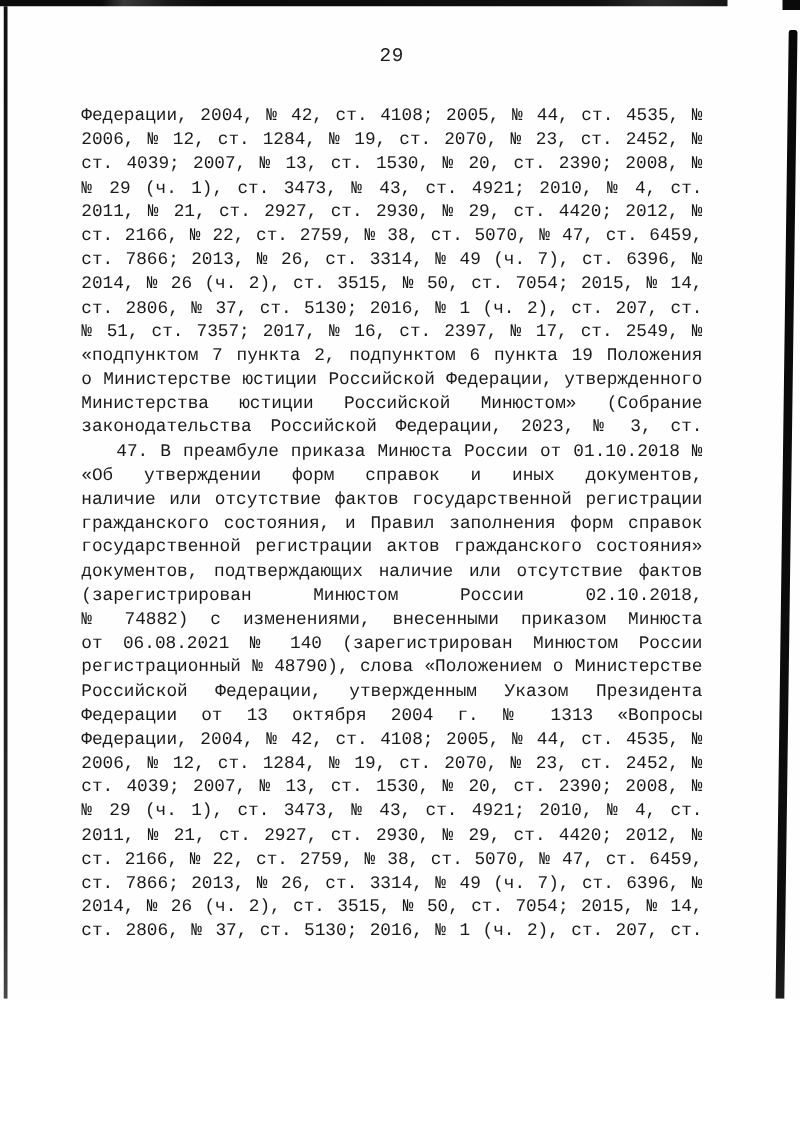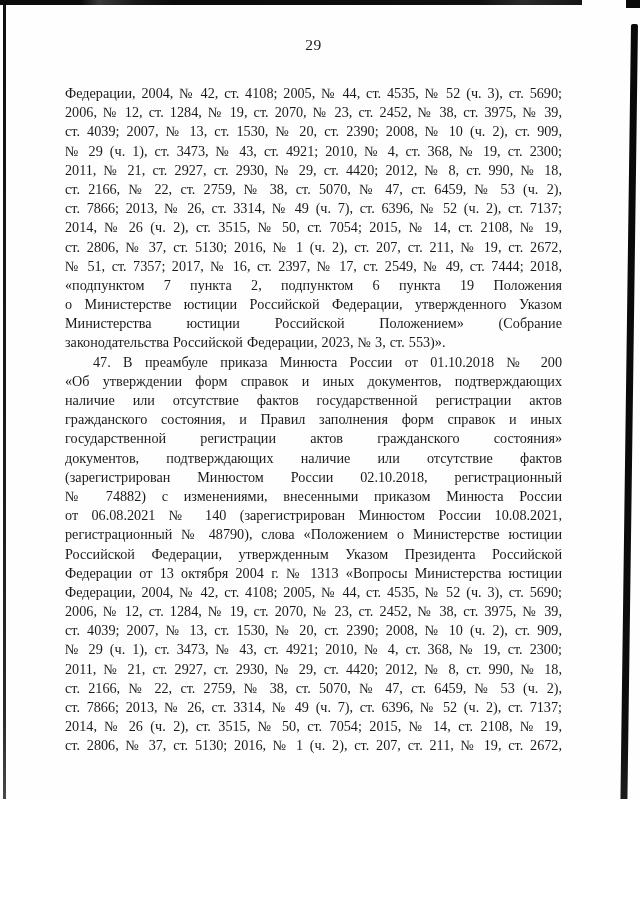--- a/index.html
+++ b/index.html
@@ -6,21 +6,21 @@
     margin: 0;
     padding: 0;
     background: #ffffff;
   }
   .page {
     position: relative;
     width: 640px;
     height: 799px;
     background: #fefefe;
     overflow: hidden;
-    font-family: Liberation Serif, serif;
+    font-family: Liberation Mono, monospace;
     color: #1a1a1a;
   }
 
   
   .scan-top {
     position: absolute;
     left: 0; top: 0;
     width: 582px; height: 5px;
     background: linear-gradient(to right, #0c0c0c 0%, #0c0c0c 14%, #3a3a3a 17%, #1a1a1a 23%, #0c0c0c 30%, #101010 82%, #2b2b2b 90%, #161616 100%);
   }
@@ -116,21 +116,21 @@
       <div class="line">ст. 4039; 2007, № 13, ст. 1530, № 20, ст. 2390; 2008, № 10 (ч. 2), ст. 909,</div>
       <div class="line">№ 29 (ч. 1), ст. 3473, № 43, ст. 4921; 2010, № 4, ст. 368, № 19, ст. 2300;</div>
       <div class="line">2011, № 21, ст. 2927, ст. 2930, № 29, ст. 4420; 2012, № 8, ст. 990, № 18,</div>
       <div class="line">ст. 2166, № 22, ст. 2759, № 38, ст. 5070, № 47, ст. 6459, № 53 (ч. 2),</div>
       <div class="line">ст. 7866; 2013, № 26, ст. 3314, № 49 (ч. 7), ст. 6396, № 52 (ч. 2), ст. 7137;</div>
       <div class="line">2014, № 26 (ч. 2), ст. 3515, № 50, ст. 7054; 2015, № 14, ст. 2108, № 19,</div>
       <div class="line">ст. 2806, № 37, ст. 5130; 2016, № 1 (ч. 2), ст. 207, ст. 211, № 19, ст. 2672,</div>
       <div class="line">№ 51, ст. 7357; 2017, № 16, ст. 2397, № 17, ст. 2549, № 49, ст. 7444; 2018,</div>
       <div class="line">«подпунктом 7 пункта 2, подпунктом 6 пункта 19 Положения</div>
       <div class="line">о Министерстве юстиции Российской Федерации, утвержденного Указом</div>
-      <div class="line">Министерства юстиции Российской Положением» (Собрание</div>
+      <div class="line">Министерства юстиции Российской Минюстом» (Собрание</div>
       <div class="line no-jus">законодательства Российской Федерации, 2023, № 3, ст. 553)».</div>
       <div class="line indent">47. В преамбуле приказа Минюста России от 01.10.2018 № 200</div>
       <div class="line">«Об утверждении форм справок и иных документов, подтверждающих</div>
       <div class="line">наличие или отсутствие фактов государственной регистрации актов</div>
       <div class="line">гражданского состояния, и Правил заполнения форм справок и иных</div>
       <div class="line">государственной регистрации актов гражданского состояния»</div>
       <div class="line">документов, подтверждающих наличие или отсутствие фактов</div>
       <div class="line">(зарегистрирован Минюстом России 02.10.2018, регистрационный</div>
       <div class="line">№ 74882) с изменениями, внесенными приказом Минюста России</div>
       <div class="line">от 06.08.2021 № 140 (зарегистрирован Минюстом России 10.08.2021,</div>

